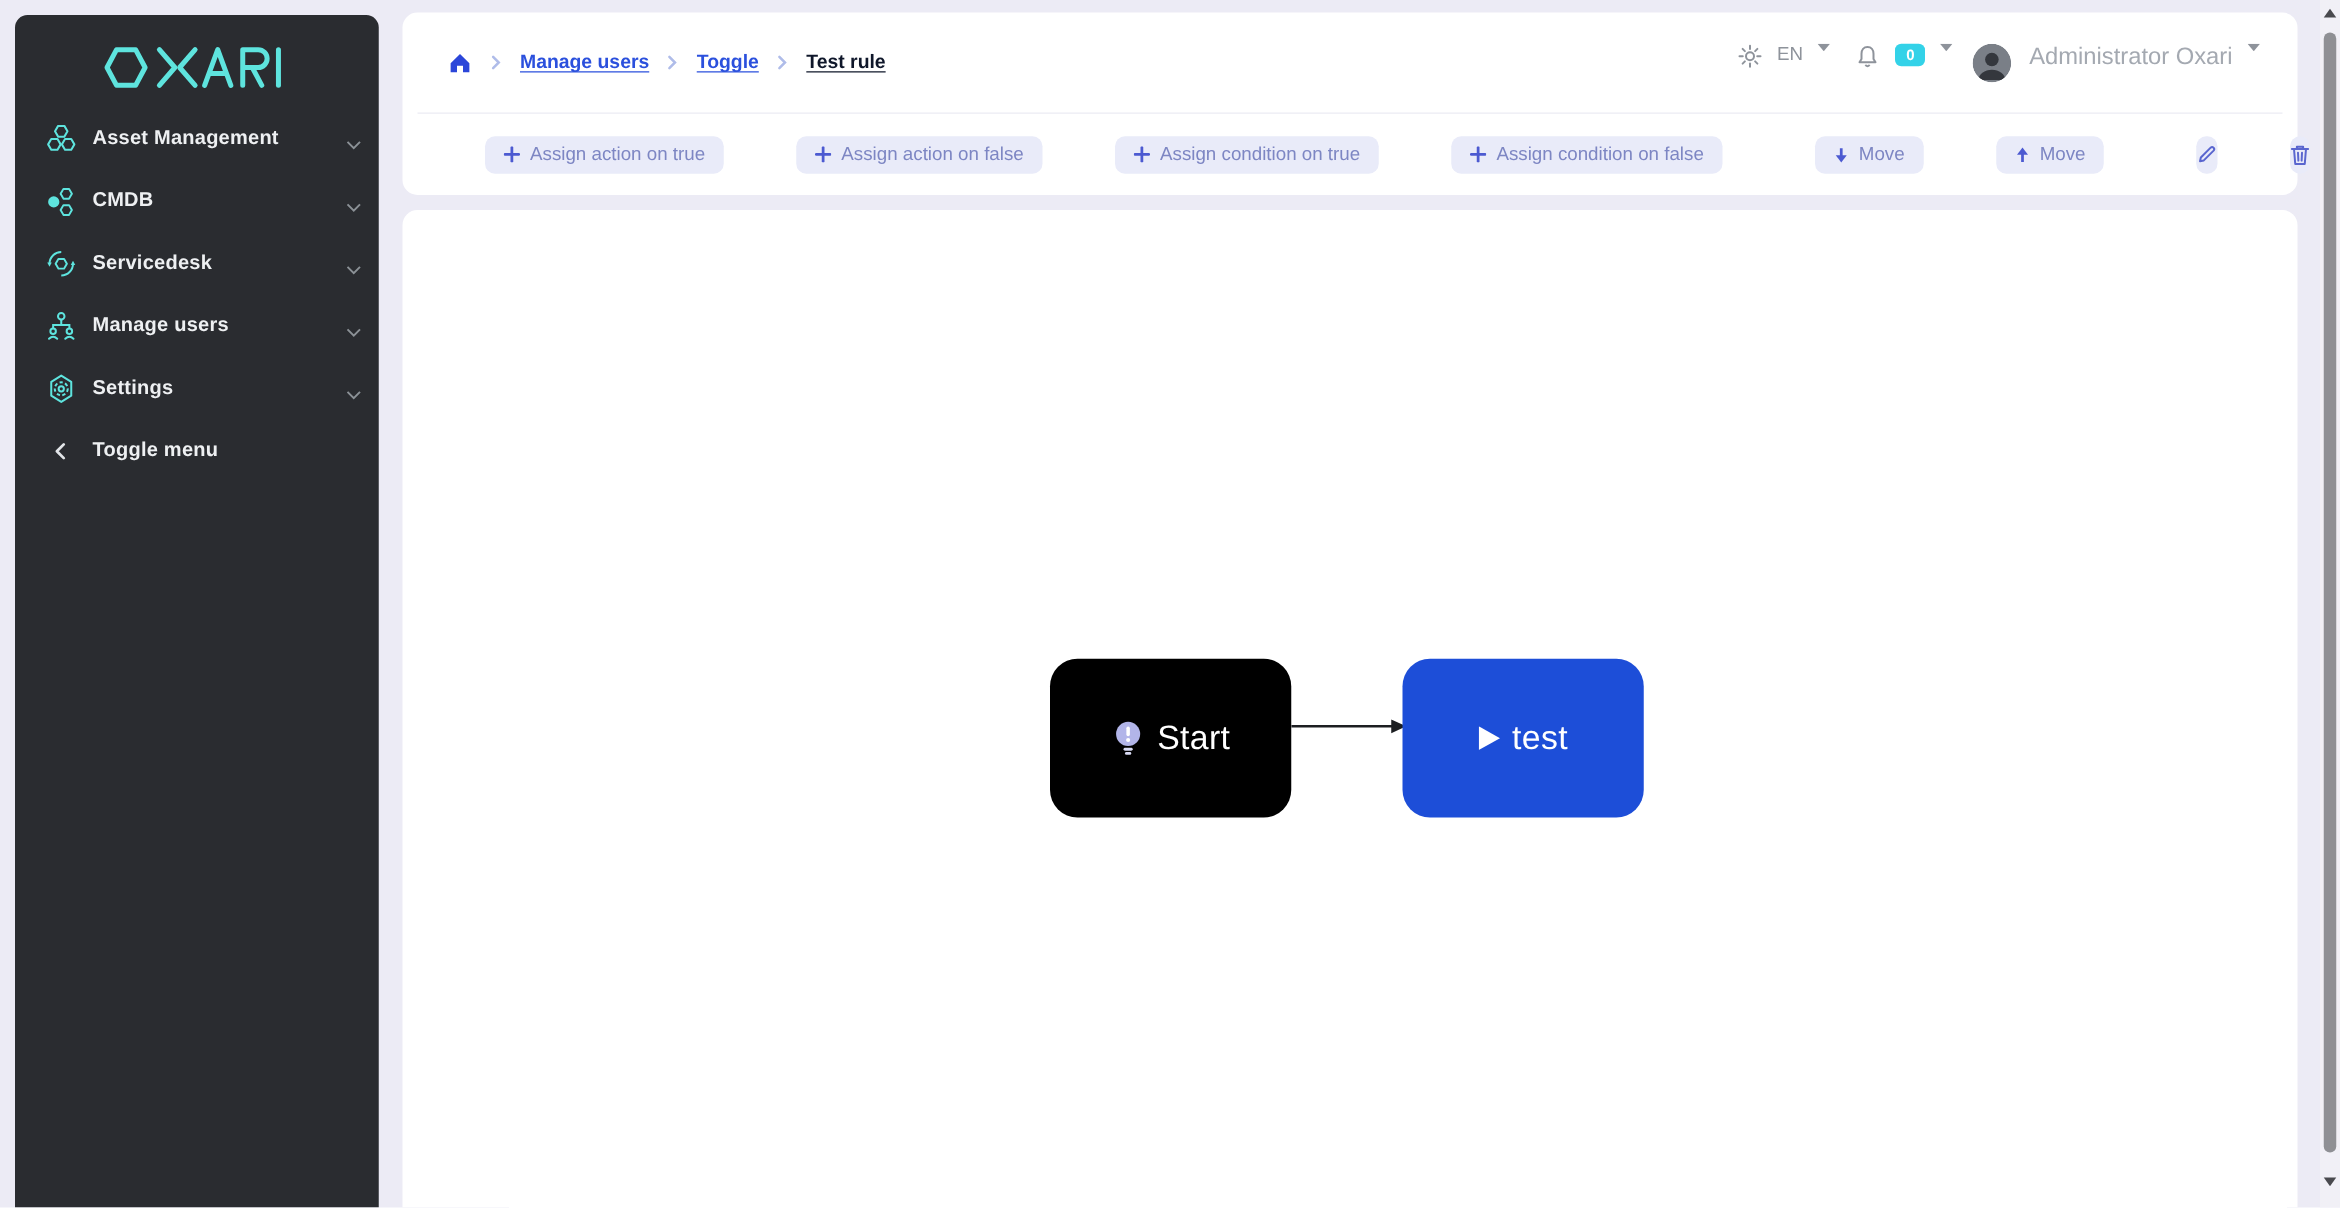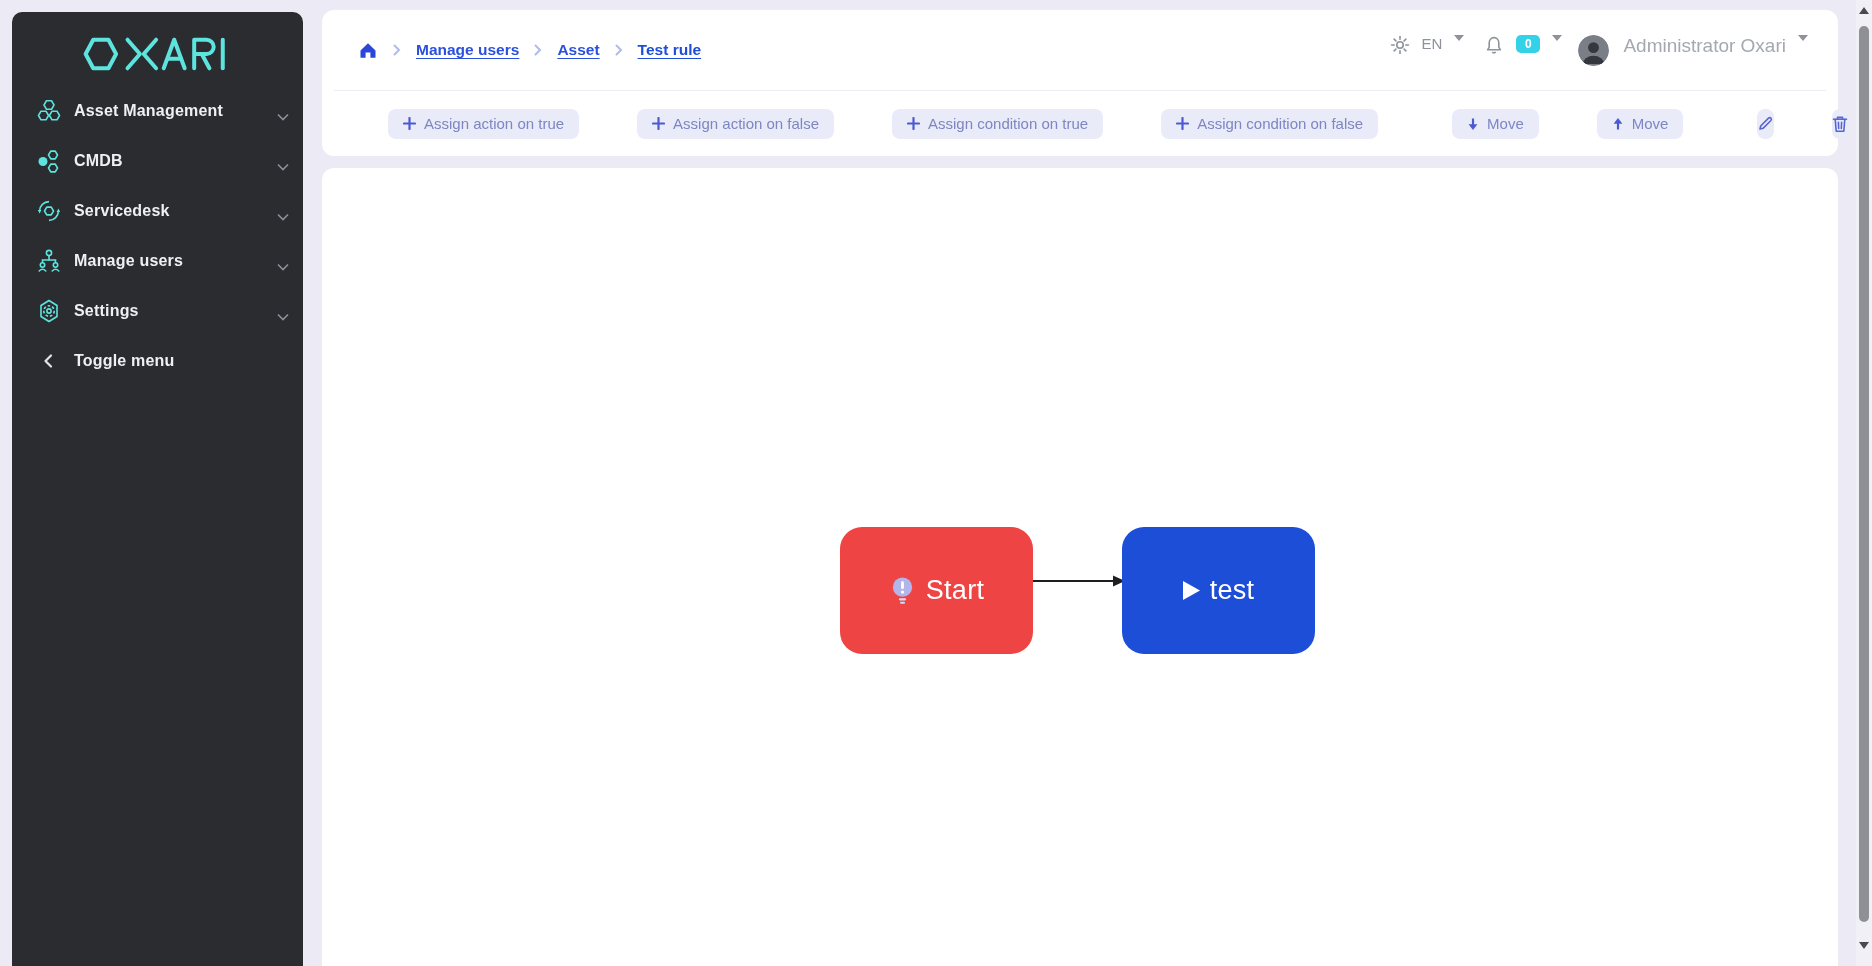--- a/index.html
+++ b/index.html
@@ -23,21 +23,21 @@
   .header-card { position:absolute; left:322px; top:10px; width:1516px; height:146px;
                  background:#ffffff; border-radius:12px; }
   .canvas-card { position:absolute; left:322px; top:168px; width:1516px; height:798px;
                  background:#ffffff; border-radius:12px 12px 0 0; }
 
   
   .crumb-row { height:80px; display:flex; align-items:center; padding:0 30px 0 36px; }
   .crumbs { display:flex; align-items:center; gap:15px; }
   .crumb-link { color:#2b50dd; font-size:15.5px; font-weight:700; text-decoration:underline;
                 text-underline-offset:3px; cursor:pointer; }
-  .crumb-current { color:#1d4ed8; font-size:15.5px; font-weight:700; text-decoration:underline;
+  .crumb-current { color:#0f172a; font-size:15.5px; font-weight:700; text-decoration:underline;
                    text-underline-offset:3px; cursor:pointer; }
   .head-right { margin-left:auto; display:flex; align-items:flex-start; gap:12px; }
   .lang { color:#8e939b; font-size:15px; }
   .badge { min-width:24px; height:18px; padding:0 6px; background:#33d2e8; border-radius:5px;
            color:#ffffff; font-size:12px; font-weight:700; display:flex; align-items:center;
            justify-content:center; }
   .username { color:#a4a9b1; font-size:19px; margin-left:2px; }
   .avatar { width:31px; height:31px; border-radius:50%; overflow:hidden; margin-left:4px; }
 
   .hdivider { position:absolute; top:80px; left:12px; right:12px; height:1px; background:#ececf3; }
@@ -47,21 +47,21 @@
              align-items:center; padding-left:18px; gap:10px; }
   .tbtn { height:30px; border:none; background:#e9ebf9; border-radius:8px; display:flex;
           align-items:center; gap:8px; padding:0 15px; color:#7d86c3; font-size:15px;
           font-family:"Liberation Sans",sans-serif; cursor:pointer; white-space:nowrap;margin-left:48px; }
   .tbtn-icon { width:36px; padding:0; justify-content:center; }
   .tsep { width:1px; height:26px; background:#e3e4ec; margin:0 3px; }
 
   
   .node { position:absolute; width:193px; height:127px; border-radius:22px; display:flex;
           align-items:center; justify-content:center; gap:10px; cursor:pointer; }
-  .node-start { left:518px; top:359px; background:#ef4444; }
+  .node-start { left:518px; top:359px; background:#000000; }
   .node-test  { left:800px; top:359px; background:#1d4ed8; }
   .node-label { color:#ffffff; font-size:27px; font-weight:500; letter-spacing:.3px; }
   .edge { position:absolute; left:711px; top:405px; }
 
   
   .scrollbar { position:absolute; right:0; top:0; width:16px; height:966px; background:#f1f0f6; }
   .sb-thumb { position:absolute; left:3px; top:26px; width:10px; height:896px;
               background:#8f9094; border-radius:5px; }
   .sb-up, .sb-down { position:absolute; left:3px; width:0; height:0;
                      border-left:5px solid transparent; border-right:5px solid transparent; }
@@ -199,21 +199,21 @@
         <svg width="8" height="12" viewBox="0 0 8 12" fill="none" stroke="#afbce9" stroke-width="2" stroke-linecap="round">
             <polyline points="1.5,1.5 6,6 1.5,10.5"></polyline>
           </svg>
       </span>
       <span class="crumb-link">Manage users</span>
       <span style="display:flex;">
         <svg width="8" height="12" viewBox="0 0 8 12" fill="none" stroke="#afbce9" stroke-width="2" stroke-linecap="round">
             <polyline points="1.5,1.5 6,6 1.5,10.5"></polyline>
           </svg>
       </span>
-      <span class="crumb-link">Asset</span>
+      <span class="crumb-link">Toggle</span>
       <span style="display:flex;">
         <svg width="8" height="12" viewBox="0 0 8 12" fill="none" stroke="#afbce9" stroke-width="2" stroke-linecap="round">
             <polyline points="1.5,1.5 6,6 1.5,10.5"></polyline>
           </svg>
       </span>
       <span class="crumb-current">Test rule</span>
     </div>
 
     <div class="head-right">
       <span style="display:flex;">

